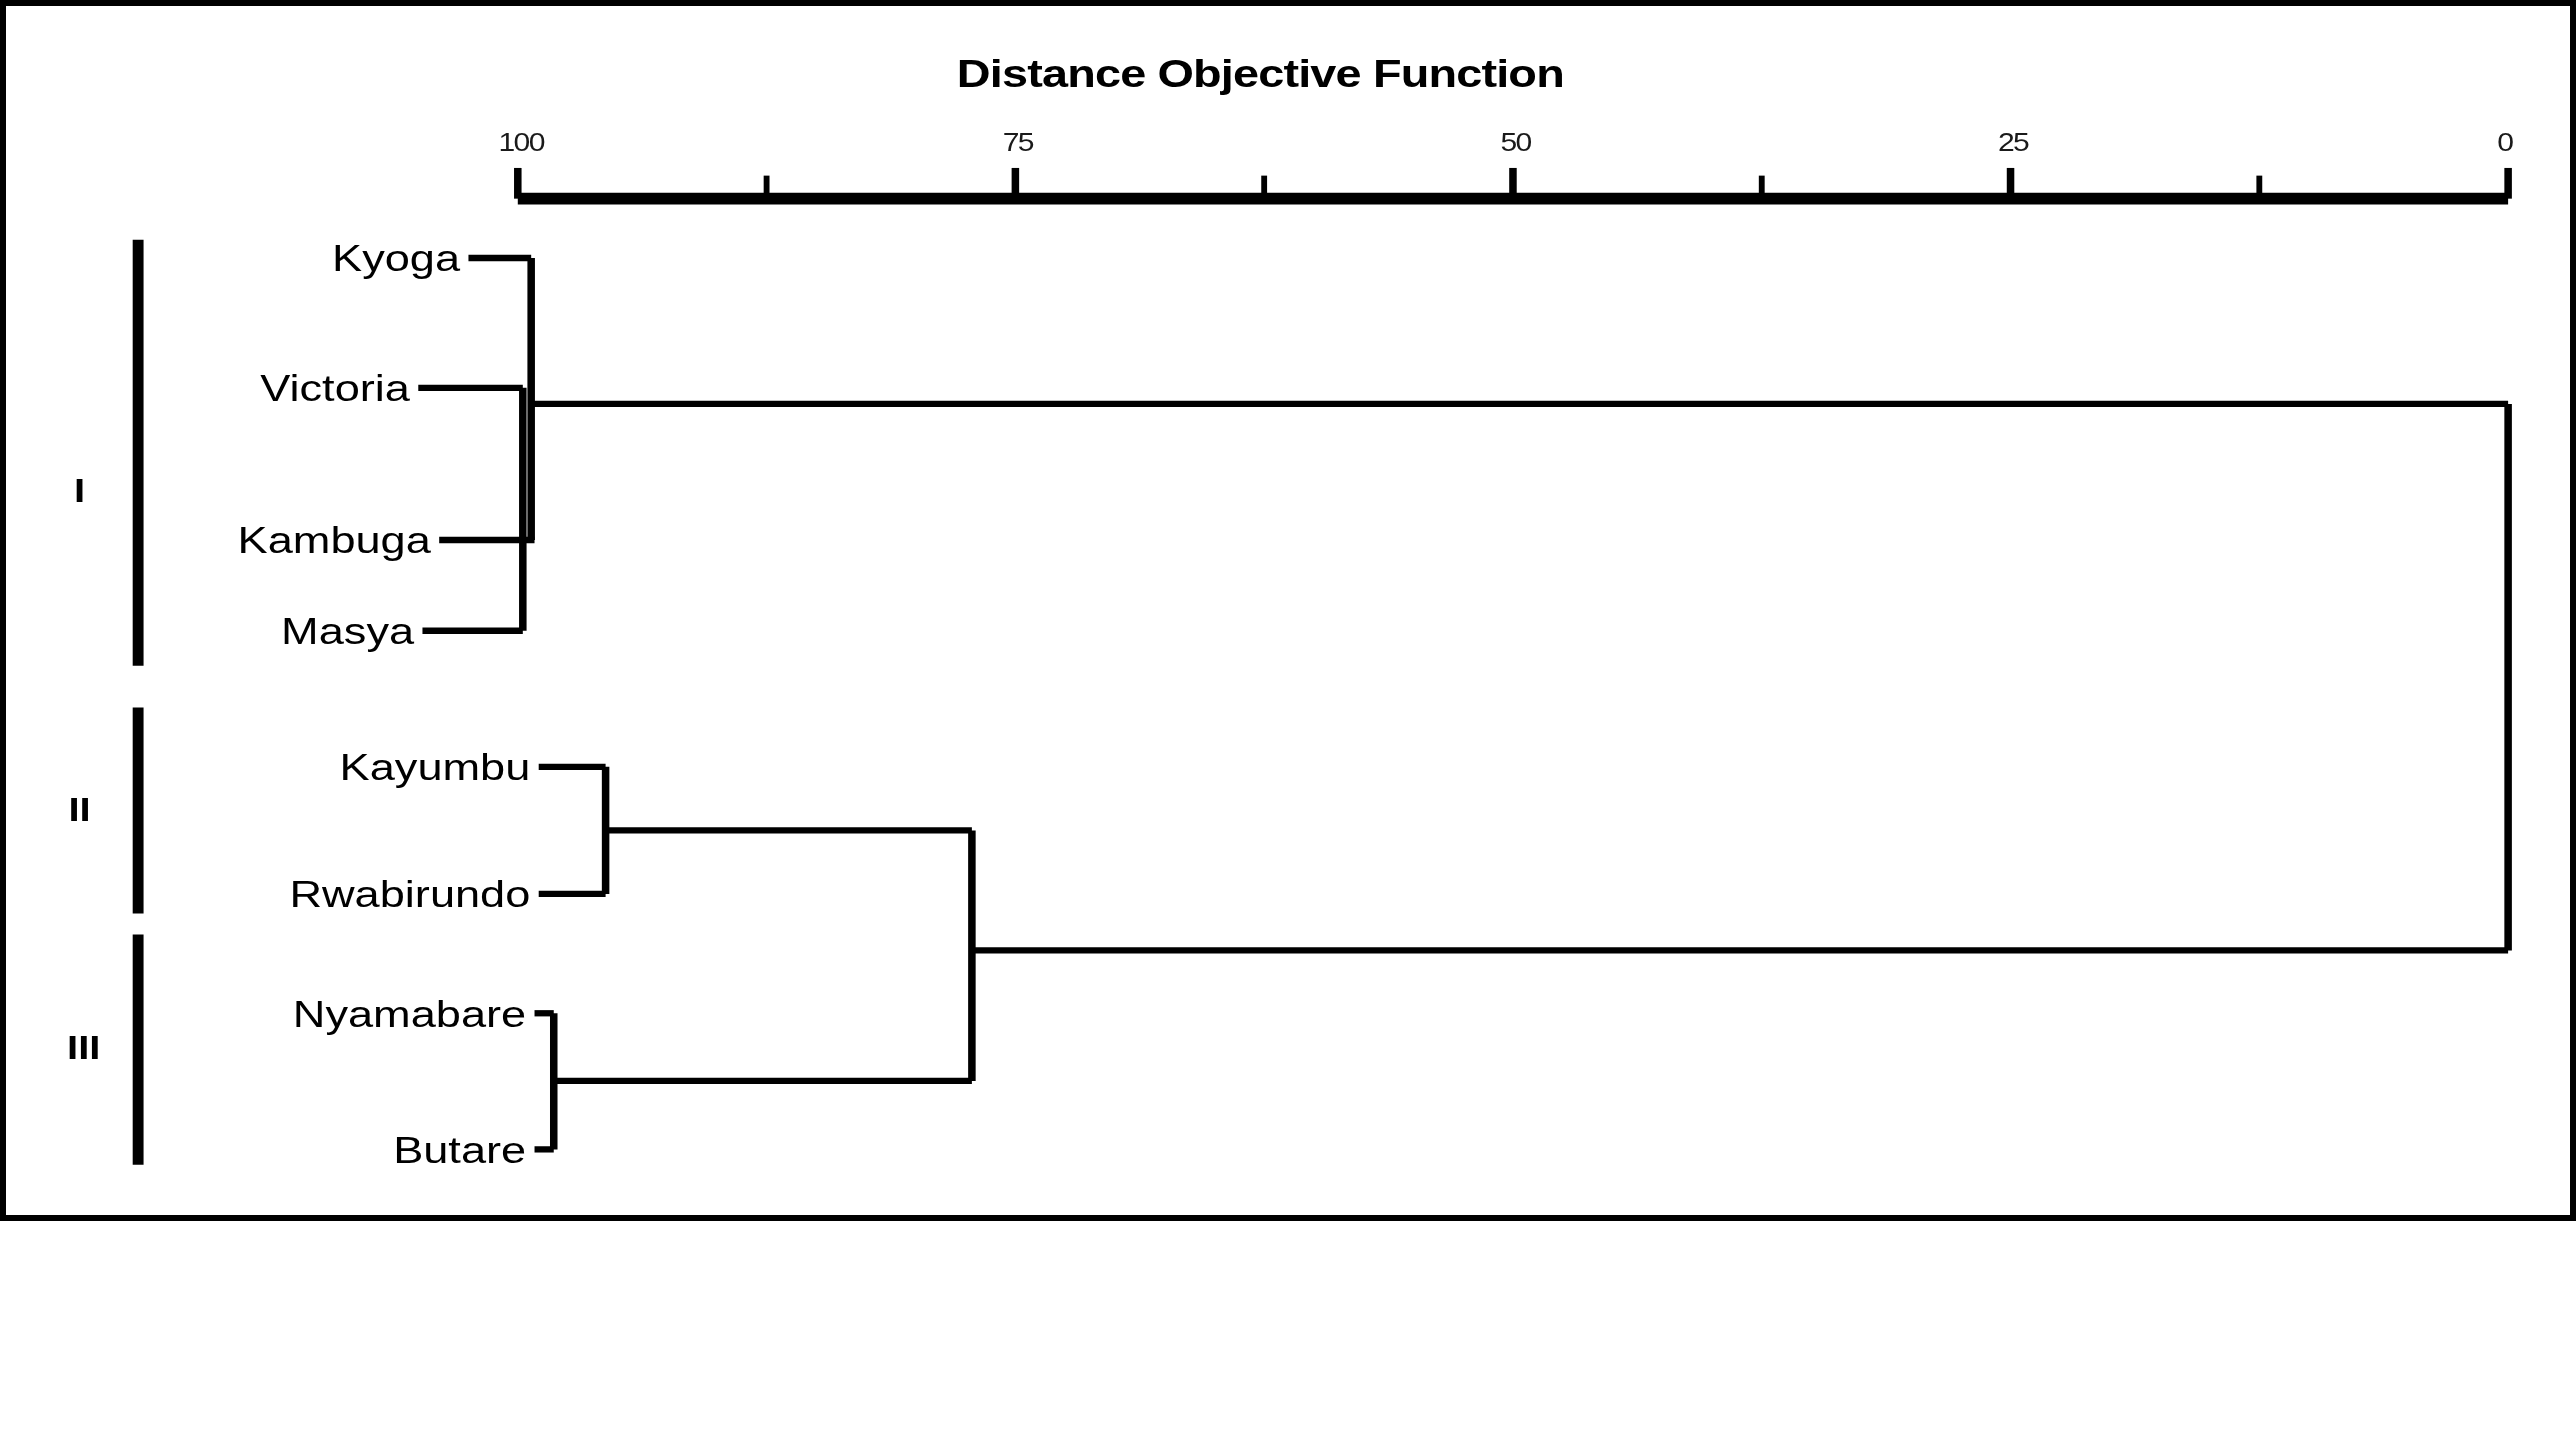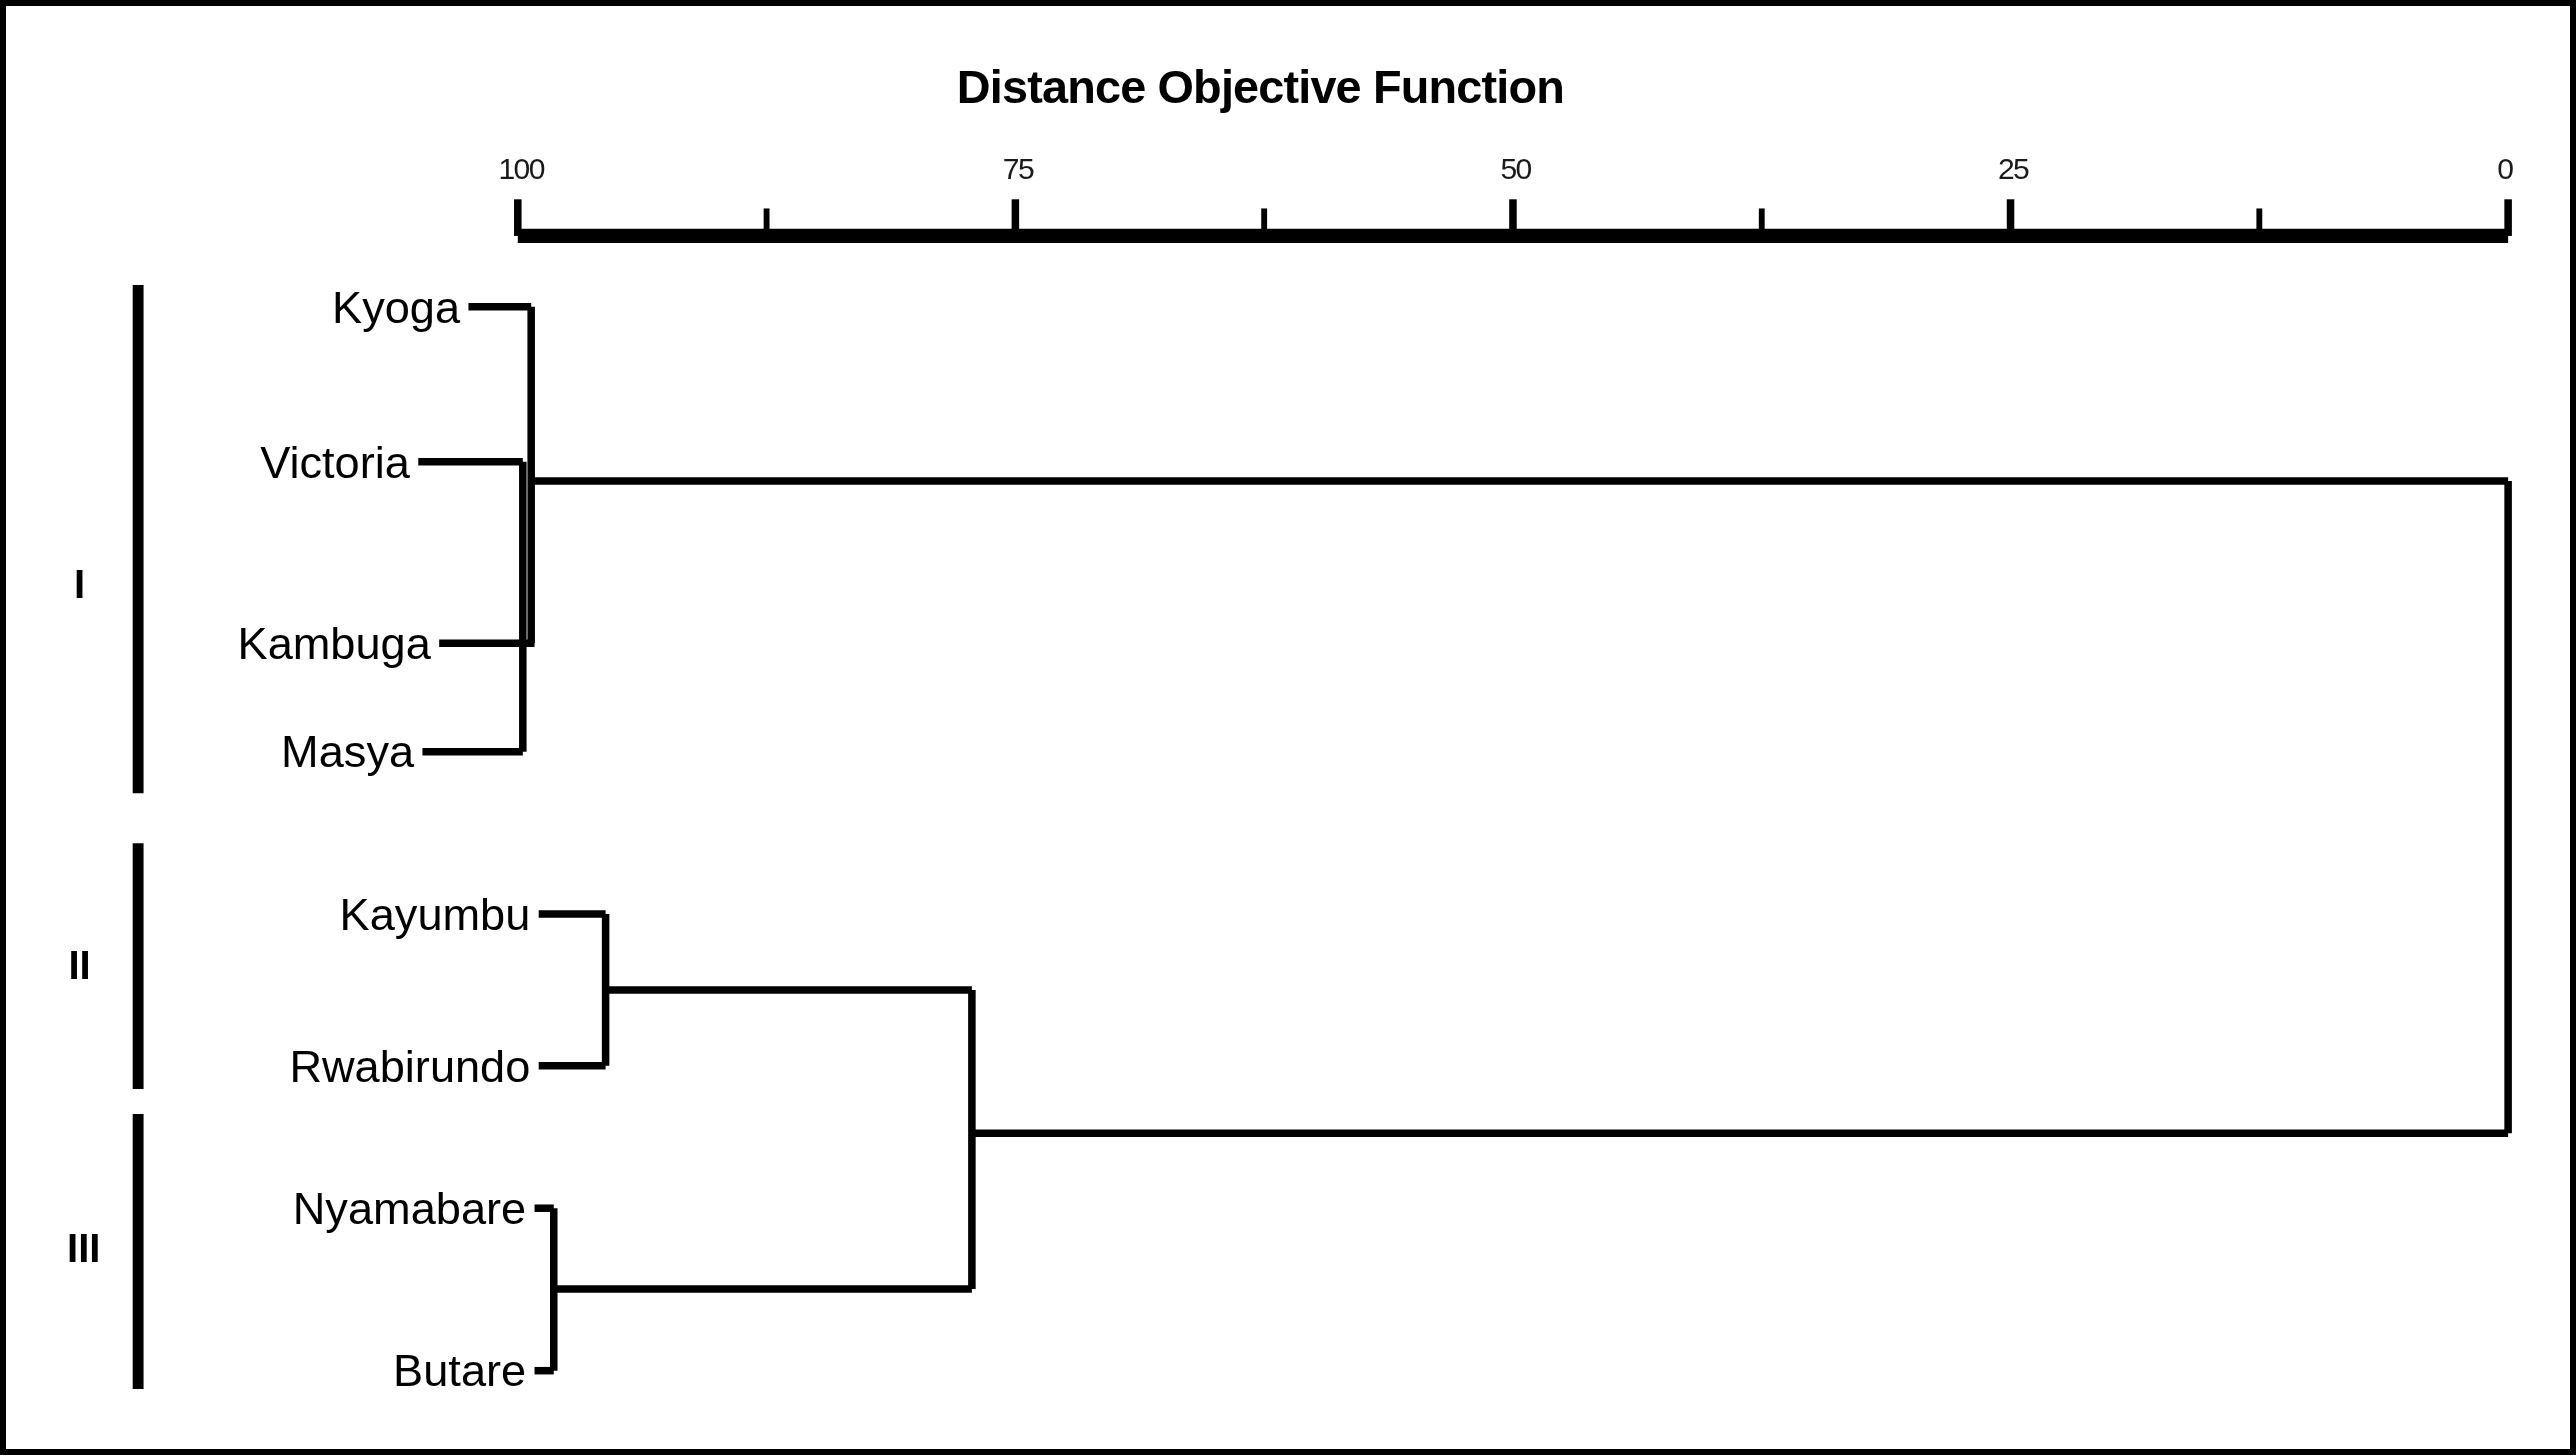--- a/index.html
+++ b/index.html
@@ -9,21 +9,21 @@
   }
   body {
     font-family: "Liberation Sans", sans-serif;
     width: 2576px;
     height: 1455px;
     overflow: hidden;
   }
   #figure-root {
     position: relative;
     width: 2576px;
-    height: 1455px;
+    height: 1221px;
     box-sizing: border-box;
     background: #ffffff;
     border: 6.7px solid #000000;
   }
   #dendrogram-svg {
     display: block;
     width: 100%;
     height: 100%;
   }
   .chart-title {

